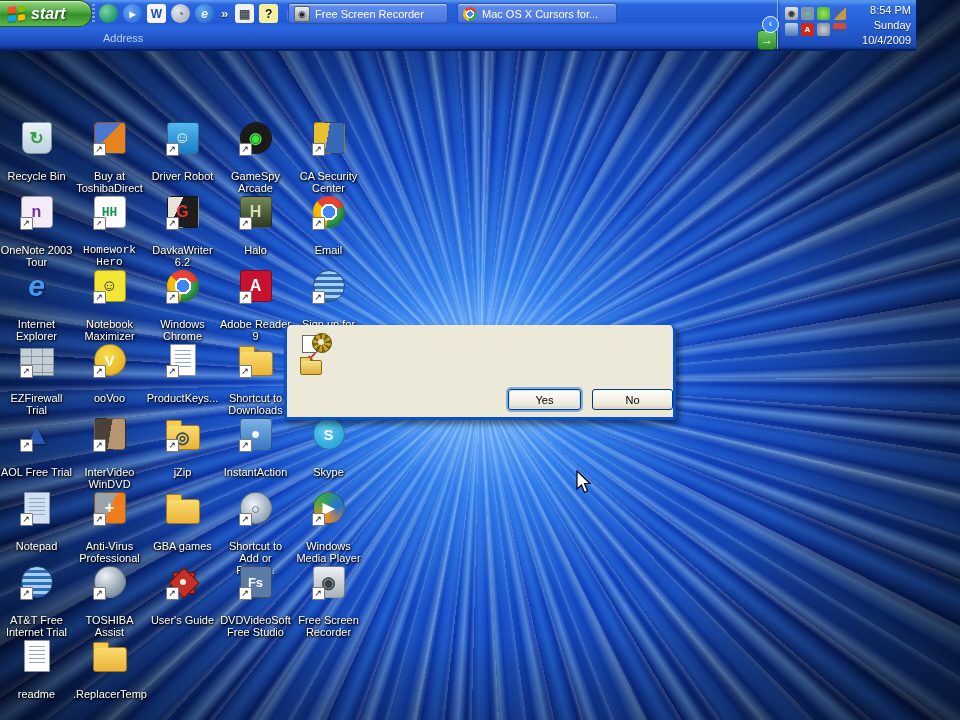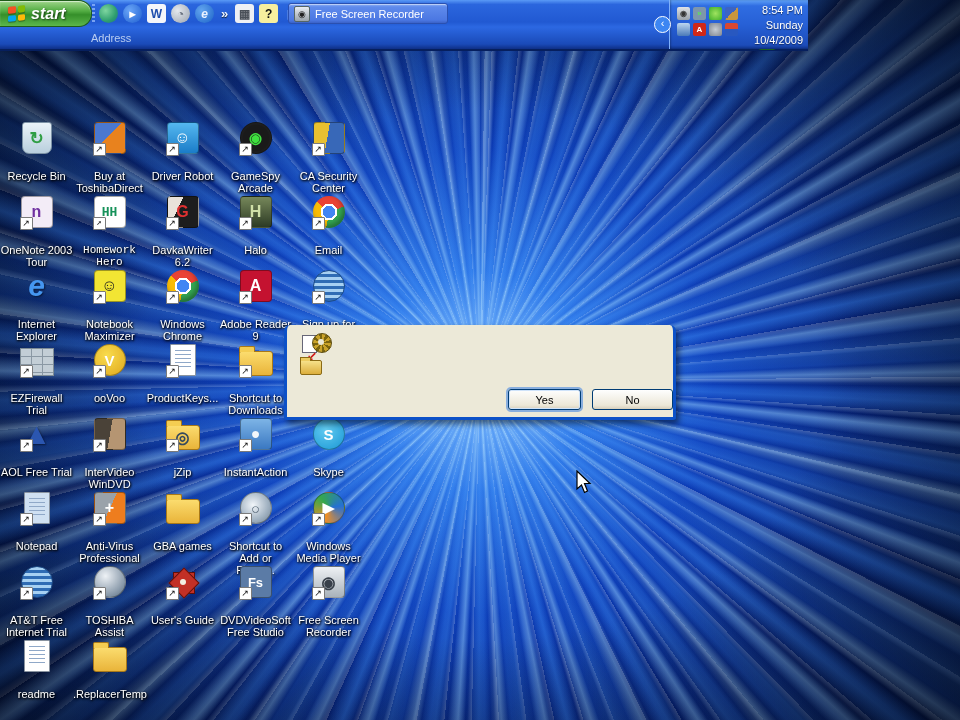--- a/index.html
+++ b/index.html
@@ -56,21 +56,21 @@
   .star-wrap{position:relative;width:34px;height:34px;}
   .star-sq{position:absolute;left:7px;top:7px;width:20px;height:20px;background:#c23026;
       border:1px solid #5e0f0a;}
   .star-sq.r45{transform:rotate(45deg);}
   .star-dot{position:absolute;left:14px;top:14px;width:6px;height:6px;border-radius:50%;background:#f3eee2;}
   .icn-plain{font-weight:bold;}
   .icn-bin{width:28px;height:30px;border:1px solid #7d93a6;border-radius:3px 3px 7px 7px;
       display:flex;align-items:center;justify-content:center;font-weight:bold;font-size:17px;}
 
   
-  .taskbar{position:absolute;left:0;top:0;width:808px;height:51px;z-index:200;
+  .taskbar{position:absolute;left:0;top:0;width:916px;height:51px;z-index:200;
       background:linear-gradient(180deg,#5a9af6 0,#2b66de 9%,#2159d2 45%,#2c68e2 55%,#1a4ab8 90%,#0e2f86 100%);
       border-bottom:2px solid #061f5e;box-sizing:border-box;}
   .start-btn{position:absolute;left:0;top:0;height:27px;width:92px;border-radius:0 13px 13px 0;
       background:linear-gradient(180deg,#9ed489 0,#53ad43 40%,#358f2a 55%,#5cb74b 100%);
       border:1px solid #1e5c18;border-left:none;display:flex;align-items:center;gap:6px;
       padding-left:8px;box-sizing:border-box;box-shadow:inset 0 1px 1px rgba(255,255,255,.6);cursor:pointer;}
   .flag{width:17px;height:15px;display:grid;grid-template-columns:1fr 1fr;grid-template-rows:1fr 1fr;
       gap:2px;transform:skewY(-6deg);}
   .flag i{border-radius:1.5px;box-shadow:0 1px 1px rgba(0,0,0,.4);}
   .flag .f1{background:#f35325}.flag .f2{background:#81bc06}
@@ -90,21 +90,21 @@
       box-sizing:border-box;border-radius:3px;border:1px solid #2a50b0;color:#fff;font-size:11px;
       background:linear-gradient(180deg,#93b4f4 0,#5f8bec 15%,#4b77e2 85%,#3a62c8 100%);
       box-shadow:inset 0 1px 0 rgba(255,255,255,.4);cursor:pointer;white-space:nowrap;overflow:hidden;}
   .wbtn .wicon{width:14px;height:14px;flex:0 0 14px;display:flex;align-items:center;
       justify-content:center;font-size:9px;border-radius:2px;}
   .wicon.cam{background:linear-gradient(#e9edf1,#9aa3ab);color:#222;border:1px solid #566;}
   .wicon.chr{border-radius:50%;
       background:radial-gradient(circle at 50% 50%, #4285f4 0 28%, #fff 28% 40%, rgba(0,0,0,0) 40%),
       conic-gradient(from -50deg,#ea4335 0 120deg,#34a853 120deg 240deg,#fbbc05 240deg 360deg);}
   
-  .addr-label{position:absolute;left:91px;top:32px;color:#b9cdf2;font-size:11px;}
+  .addr-label{position:absolute;left:103px;top:32px;color:#b9cdf2;font-size:11px;}
   .addr-combo{position:absolute;left:145px;top:29px;width:606px;height:20px;background:#fff;
       border:1px solid #14307e;display:flex;align-items:stretch;}
   .addr-combo input{flex:1;border:none;outline:none;font-size:11px;padding-left:18px;
       font-family:"Liberation Sans",sans-serif;color:#111;}
   .addr-drop{width:17px;display:flex;align-items:center;justify-content:center;font-size:9px;
       color:#2a4a8a;background:linear-gradient(#fdfdfd,#d8e2f0);border-left:1px solid #b9c4d6;cursor:pointer;}
   .go-btn{position:absolute;left:757px;top:30px;width:18px;height:18px;border-radius:4px;
       background:linear-gradient(#6cc45e,#2f9130);border:1px solid #1c611e;color:#fff;
       display:flex;align-items:center;justify-content:center;font-size:12px;font-weight:bold;cursor:pointer;}
   .go-label{position:absolute;left:780px;top:33px;color:#fff;font-size:11px;font-weight:bold;
@@ -444,20 +444,24 @@
       <div class="ql" style="background: rgb(247, 239, 158); color: rgb(17, 17, 17);">?</div>
       <div class="ql" style="background: transparent; color: rgb(234, 242, 255);">▣</div>
       <div class="ql" style="background: transparent; color: rgb(234, 242, 255); width: 10px; font-size: 9px;">▾</div>
     </div>
 
   <div class="win-btns">
       <div class="wbtn">
         <span class="wicon cam">◉</span>
         <span>Free Screen Recorder</span>
       </div>
+      <div class="wbtn">
+        <span class="wicon chr"></span>
+        <span>Mac OS X Cursors for...</span>
+      </div>
     </div>
 
   <span class="addr-label">Address</span>
   <div class="go-btn">→</div>
   <span class="go-label">Go</span>
 
   <div class="tray">
     <div class="tray-chevron">‹</div>
     <div class="tray-icons">
         <span class="tico" style="background: linear-gradient(rgb(223, 227, 232), rgb(154, 162, 170)); color: rgb(51, 51, 51);">◉</span>

